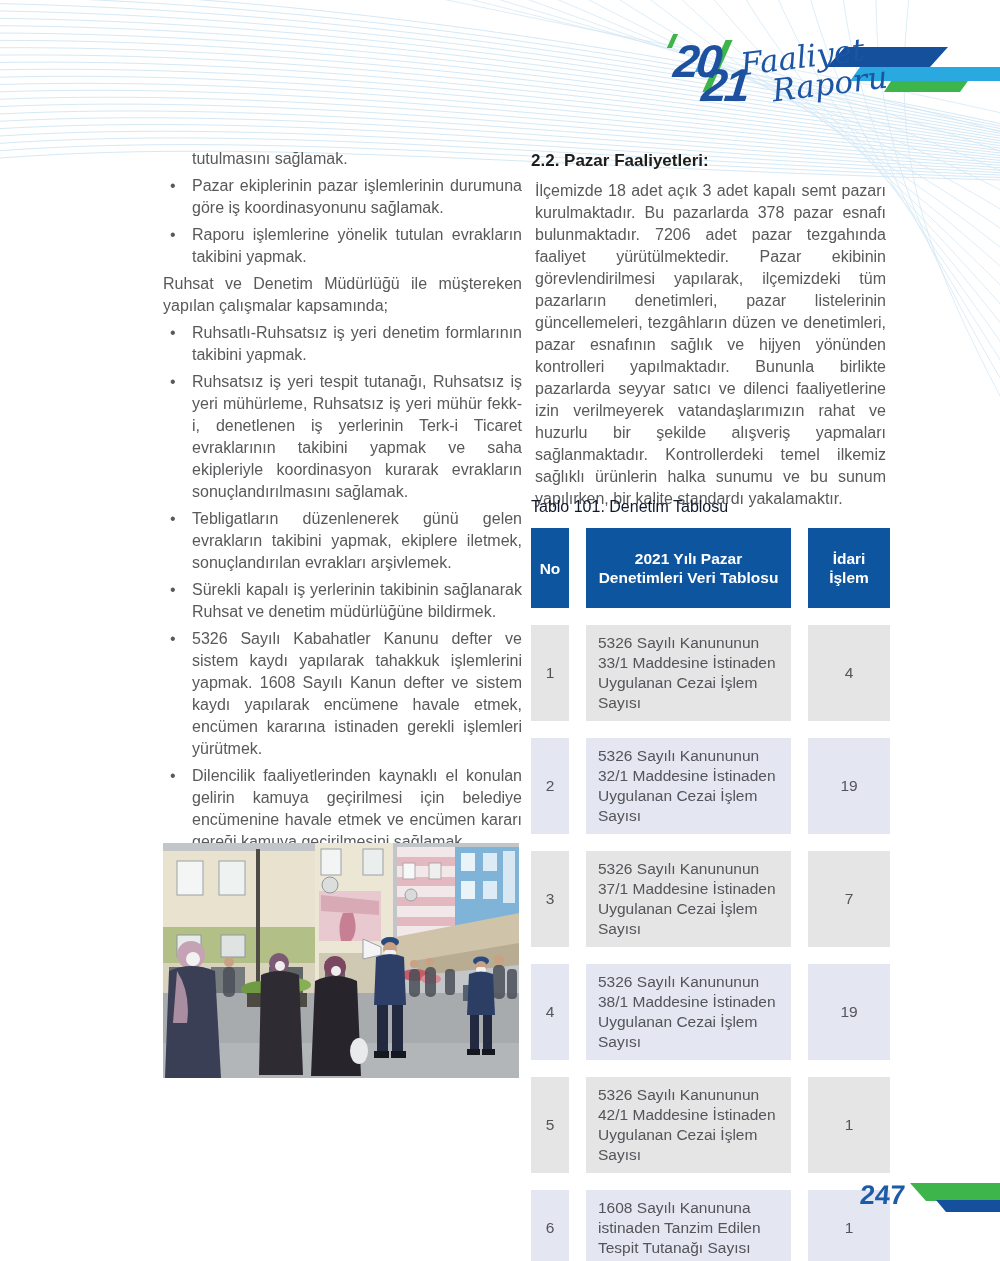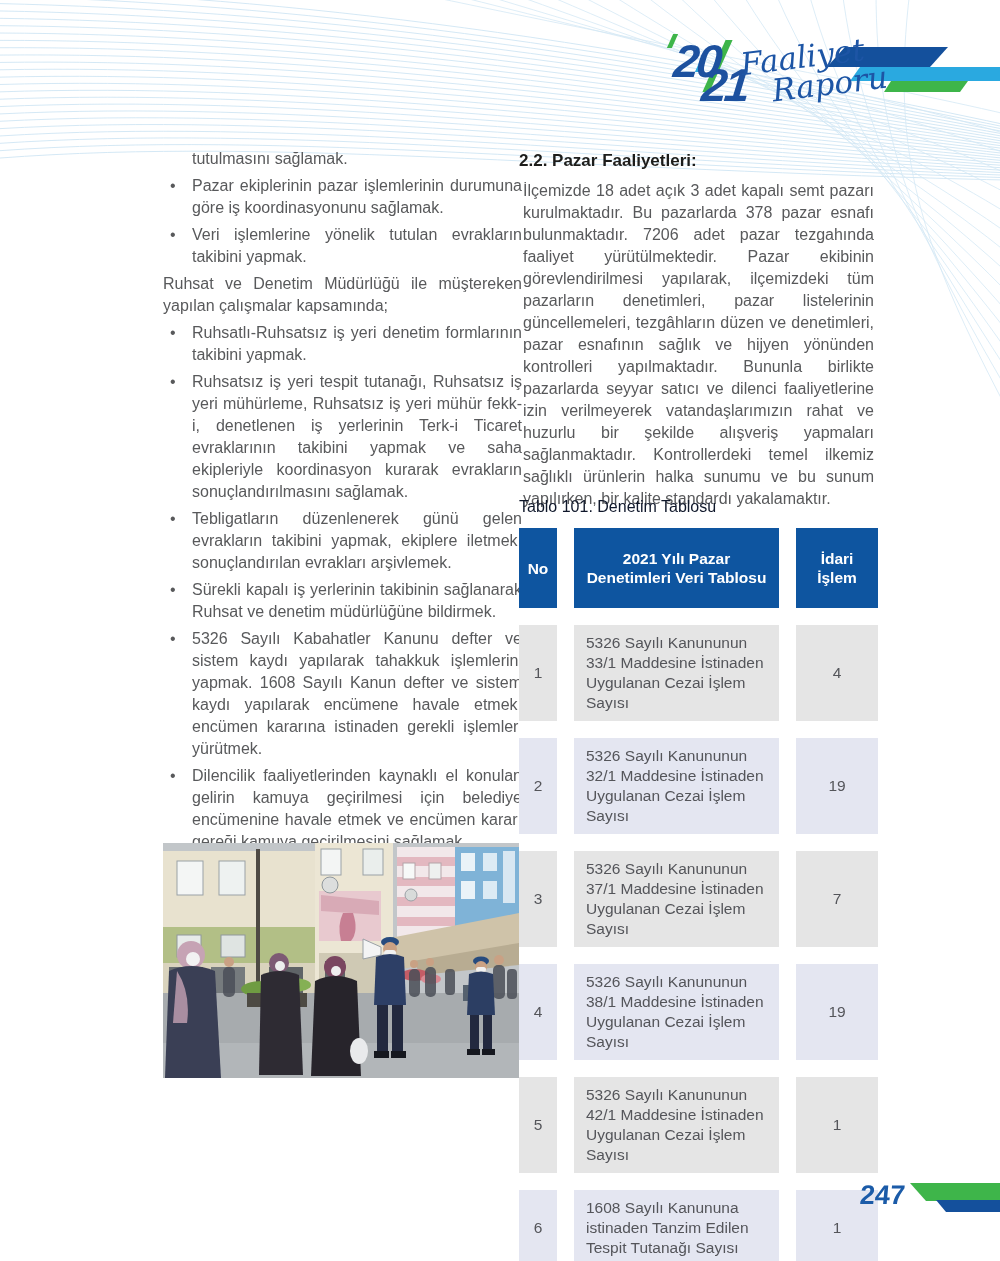--- a/index.html
+++ b/index.html
@@ -20,21 +20,21 @@
   .slash-tick1{top:-2px;left:2px;height:14px;width:5px;}
   .slash-tick2{top:22px;left:30px;height:14px;width:5px;background:#2aa9e0;}
   .logo-script{position:absolute;left:74px;top:4px;width:150px;
     font-family:"DejaVu Serif", serif;font-style:italic;color:#1d55a5;
     font-size:31px;line-height:30px;transform:rotate(-7deg);}
   .logo-script .l2{display:block;margin-left:28px;}
   .hdr-stripes{position:absolute;top:0;left:0;}
   
   .col{position:absolute;top:148px;width:359px;font-size:16px;line-height:22px;text-align:justify;}
   .col-left{left:131px;height:930px;margin-left:32px;}
-  .col-right{left:519px;height:1010px;}
+  .col-right{left:531px;height:1010px;}
   .cont-line{padding-left:29px;margin:0 0 5px 0;}
   .bullet{position:relative;padding-left:29px;margin:0 0 5px 0;}
   .bullet .dot{position:absolute;left:7px;top:0;}
   .plain-para{margin:0 0 5px 0;}
   .photo-fig{position:absolute;left:0;top:695px;width:356px;height:235px;margin:0;background:#c2c6c9;}
   .photo-fig svg{display:block;}
   
   .section-heading{font-size:17px;font-weight:bold;color:#1d1d1b;margin:2px 0 8px 0;text-align:left;}
   .body-para{margin:4px;}
   .table-block{position:absolute;left:0;top:348px;width:359px;}
@@ -127,21 +127,21 @@
 
   <section class="col col-left">
     <p class="cont-line">tutulmasını sağlamak.</p>
 
     <div class="bullet">
       <span class="dot">•</span>
       <span>Pazar ekiplerinin pazar işlemlerinin durumuna göre iş koordinasyonunu sağlamak.</span>
     </div>
     <div class="bullet">
       <span class="dot">•</span>
-      <span>Veri işlemlerine yönelik tutulan evrakların takibini yapmak.</span>
+      <span>Raporu işlemlerine yönelik tutulan evrakların takibini yapmak.</span>
     </div>
 
     <p class="plain-para">Ruhsat ve Denetim Müdürlüğü ile müştereken yapılan çalışmalar kapsamında;</p>
 
     <div class="bullet">
       <span class="dot">•</span>
       <span>Ruhsatlı-Ruhsatsız iş yeri denetim formlarının takibini yapmak.</span>
     </div>
     <div class="bullet">
       <span class="dot">•</span>

